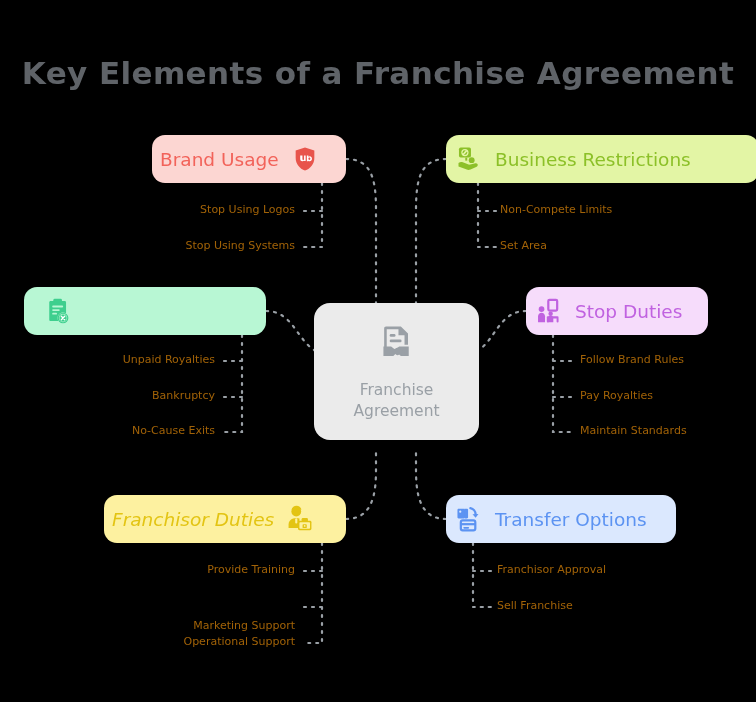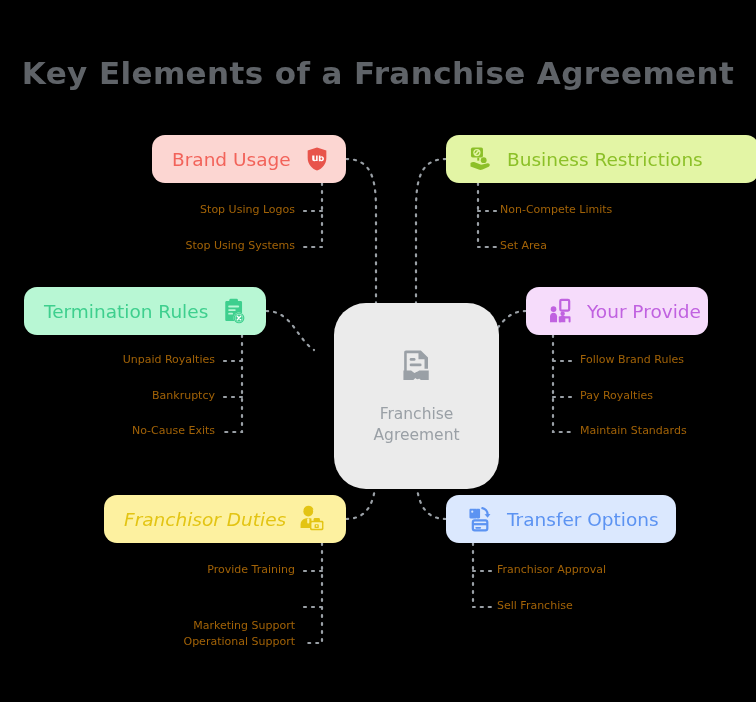--- a/index.html
+++ b/index.html
@@ -51,46 +51,45 @@
     stroke-linecap: round;
     stroke-dasharray: 2 6;
   }
 
   
   #center-node {
     position: absolute;
     left: 314px;
     top: 303px;
     width: 165px;
-    height: 186px;
+    height: 137px;
     background: #ebebeb;
-    border-radius: 32px;
+    border-radius: 16px;
     display: flex;
     flex-direction: column;
     align-items: center;
     justify-content: center;
-    margin-left: 20px;
   }
   #center-node .c-icon { margin-bottom: 10px; }
   #center-node .c-label {
     font-family: "DejaVu Sans", sans-serif;
     font-size: 15.5px;
     line-height: 21px;
     color: #9aa0a6;
     text-align: center;
     white-space: pre-line;
   }
 
   
   .chip {
     position: absolute;
     display: flex;
     align-items: center;
     border-radius: 13px;
-    padding: 0 20px;
+    padding: 0 8px;
     height: 48px;
     box-sizing: border-box;
   }
   .chip .chip-text {
     font-family: "DejaVu Sans", sans-serif;
     font-size: 18.5px;
     font-weight: normal;
     white-space: nowrap;
   }
   .chip .chip-icon {
@@ -187,21 +186,20 @@
         <circle cx="14.3" cy="13" r="2.5"></circle>
         <path d="M3 15.4c1.3-1 2.5-1.1 3.7-.6l4.4 1.8c.6.25 1.25.3 1.9.15l4.6-1.1c1-.25 1.9.5 1.9 1.5 0 .6-.35 1.15-.9 1.4l-5.3 2.4c-1 .45-2.15.5-3.2.15L3 18.4z"></path>
       </svg>
     </span>
     <span class="chip-text" style="color:#8cc028;">Business Restrictions</span>
   </div>
   <div class="sub left-align" style="left:500px; top:203px;">Non-Compete Limits</div>
   <div class="sub left-align" style="left:500px; top:239px;">Set Area</div>
 
   <div class="chip icon-right" style="left:24px; top:287px; width:242px; background:#b8f7d4;">
-    <span class="chip-text" style="color:#3ecf8e;">Termination Rules</span>
     <span class="chip-icon">
       <svg width="28" height="28" viewBox="0 0 24 24" fill="#3ecf8e">
         <path d="M5.6 3.4h12.2c.6 0 1.1.5 1.1 1.1v9.6c-.75-.5-1.65-.8-2.6-.8-2.6 0-4.7 2.1-4.7 4.7 0 .9.25 1.75.7 2.5H5.6c-.6 0-1.1-.5-1.1-1.1V4.5c0-.6.5-1.1 1.1-1.1z"></path>
         <rect x="8" y="1.6" width="7.4" height="3.4" rx="1.2"></rect>
         <rect x="7" y="7.3" width="9.4" height="1.6" rx="0.8" fill="#b8f7d4"></rect>
         <rect x="7" y="10.4" width="6.5" height="1.6" rx="0.8" fill="#b8f7d4"></rect>
         <rect x="7" y="13.5" width="4.2" height="1.6" rx="0.8" fill="#b8f7d4"></rect>
         <circle cx="16.3" cy="18" r="4.6"></circle>
         <circle cx="16.3" cy="18" r="3.6" fill="#b8f7d4"></circle>
         <circle cx="16.3" cy="18" r="3.1" fill="#3ecf8e"></circle>
@@ -219,21 +217,21 @@
         <rect x="11.4" y="2.4" width="7.6" height="9.2" rx="1" stroke="#c062e0" stroke-width="1.9" fill="none"></rect>
         <circle cx="5.6" cy="10.4" r="2.4"></circle>
         <path d="M2.6 21.6v-5.2c0-1.65 1.35-3 3-3s3 1.35 3 3v5.2z"></path>
         <circle cx="13.4" cy="14.3" r="1.9"></circle>
         <path d="M11.1 21.6v-3.5c0-1.3 1.05-2.3 2.3-2.3s2.3 1 2.3 2.3v3.5z"></path>
         <rect x="10" y="16.6" width="10.2" height="1.9" rx="0.9"></rect>
         <rect x="10.1" y="17.8" width="1.7" height="4" rx="0.8"></rect>
         <rect x="18.5" y="17.8" width="1.7" height="4" rx="0.8"></rect>
       </svg>
     </span>
-    <span class="chip-text" style="color:#c062e0;">Your Provide</span>
+    <span class="chip-text" style="color:#c062e0;">Stop Duties</span>
   </div>
   <div class="sub left-align" style="left:580px; top:353px;">Follow Brand Rules</div>
   <div class="sub left-align" style="left:580px; top:389px;">Pay Royalties</div>
   <div class="sub left-align" style="left:580px; top:424px;">Maintain Standards</div>
 
   <div class="chip icon-right" style="left:104px; top:495px; width:242px; background:#fdf1a0;">
     <span class="chip-text" style="color:#e3c413;font-style:italic;">Franchisor Duties</span>
     <span class="chip-icon">
       <svg width="28" height="28" viewBox="0 0 24 24" fill="#e3c413">
         <circle cx="8.8" cy="5.6" r="4.2"></circle>

